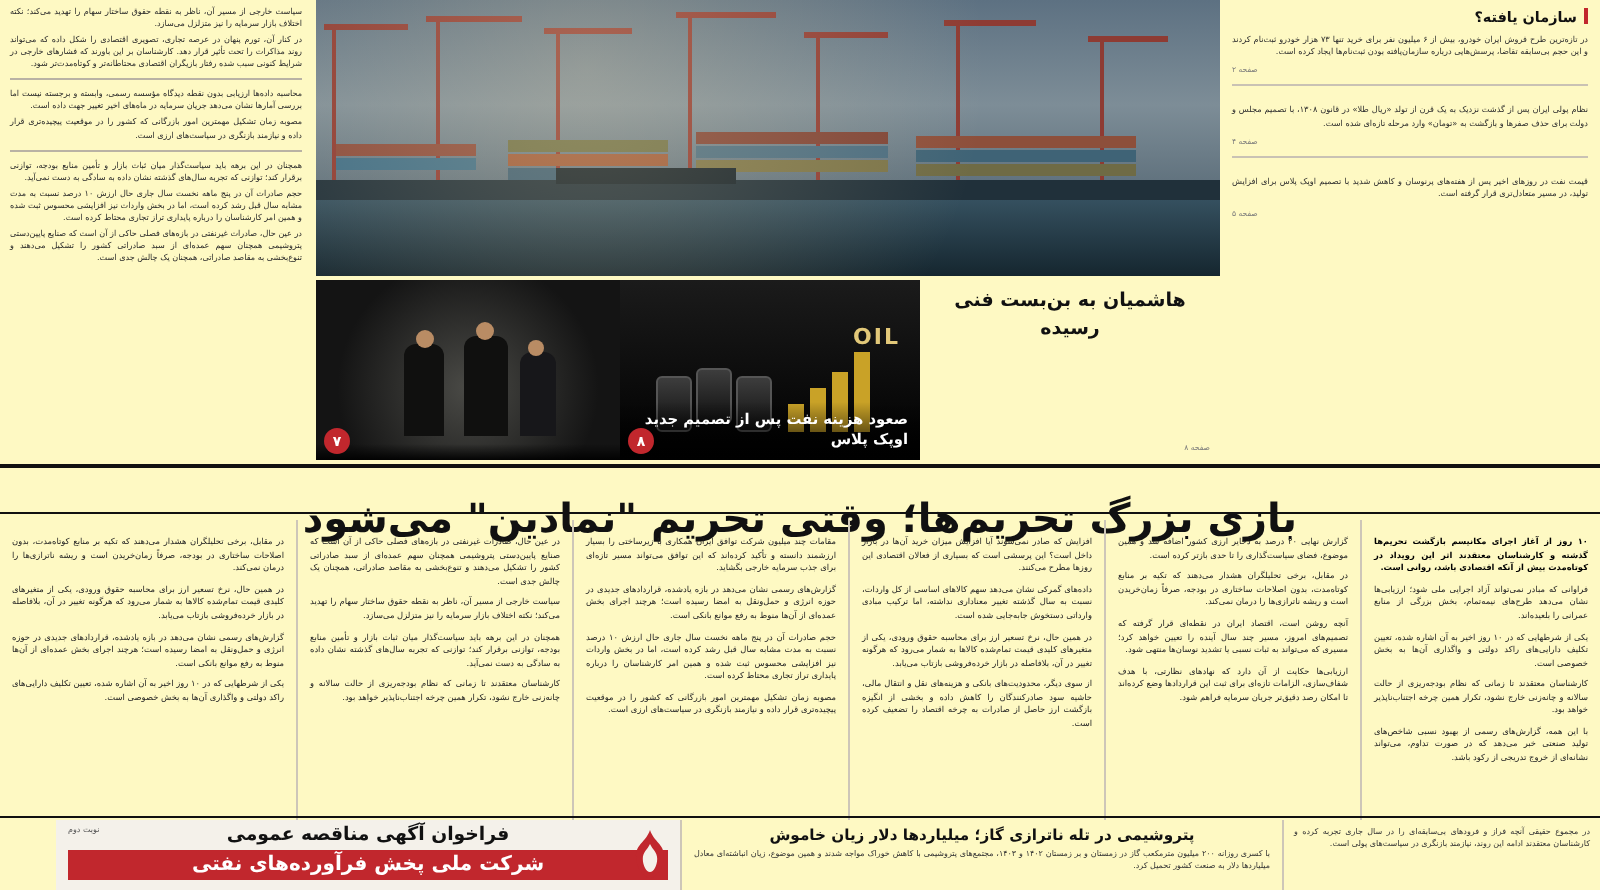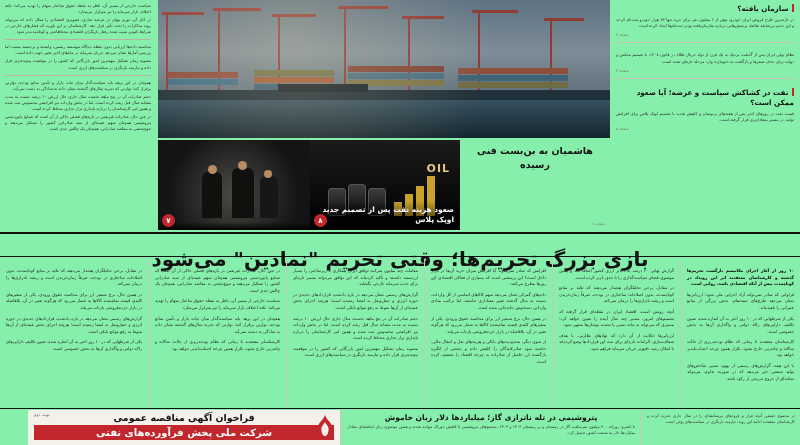--- a/index.html
+++ b/index.html
@@ -3,21 +3,21 @@
 <meta charset="utf-8">
 <style>
   html,body{margin:0;padding:0;}
   body{
     width:800px;height:445px;overflow:hidden;
     background:#f4f1ea;
     font-family:"DejaVu Sans", sans-serif;
     color:#111;
     direction:rtl;
   }
-  .page{position:relative;width:800px;height:445px;background:#86efac;}
+  .page{position:relative;width:800px;height:445px;background:#fef9c3;}
   .txtblock{font-size:4.1px;line-height:1.52;text-align:justify;color:#2a2a2a;}
   .txtblock p{margin:0 0 2px 0;}
 
   
   .top{position:absolute;left:0;top:0;width:800px;height:232px;}
 
   
   .leftcol{position:absolute;right:644px;top:0;width:156px;height:232px;padding:3px 5px;box-sizing:border-box;}
   .leftcol .txtblock{font-size:4.05px;line-height:1.5;}
   .leftcol .sep{height:1px;background:#b9b2a4;margin:4px 0;}
@@ -158,21 +158,20 @@
         <div class="sep"></div>
       </div>
 
       <div class="brief">
         <p>نظام پولی ایران پس از گذشت نزدیک به یک قرن از تولد «ریال طلا» در قانون ۱۳۰۸، با تصمیم مجلس و دولت برای حذف صفرها و بازگشت به «تومان» وارد مرحله تازه‌ای شده است.</p>
         <div class="more">صفحه ۴</div>
         <div class="sep"></div>
       </div>
 
       <div class="brief">
-        <h3><span class="bar"></span><span>نفت در کشاکش سیاست و عرضه؛ آیا صعود ممکن است؟</span></h3>
         <p>قیمت نفت در روزهای اخیر پس از هفته‌های پرنوسان و کاهش شدید با تصمیم اوپک پلاس برای افزایش تولید، در مسیر متعادل‌تری قرار گرفته است.</p>
         <div class="more">صفحه ۵</div>
       </div>
 
     </div>
 
     <div class="midstrip">
 
       <div class="ms a">
         <h2>هاشمیان به بن‌بست فنی رسیده</h2>

